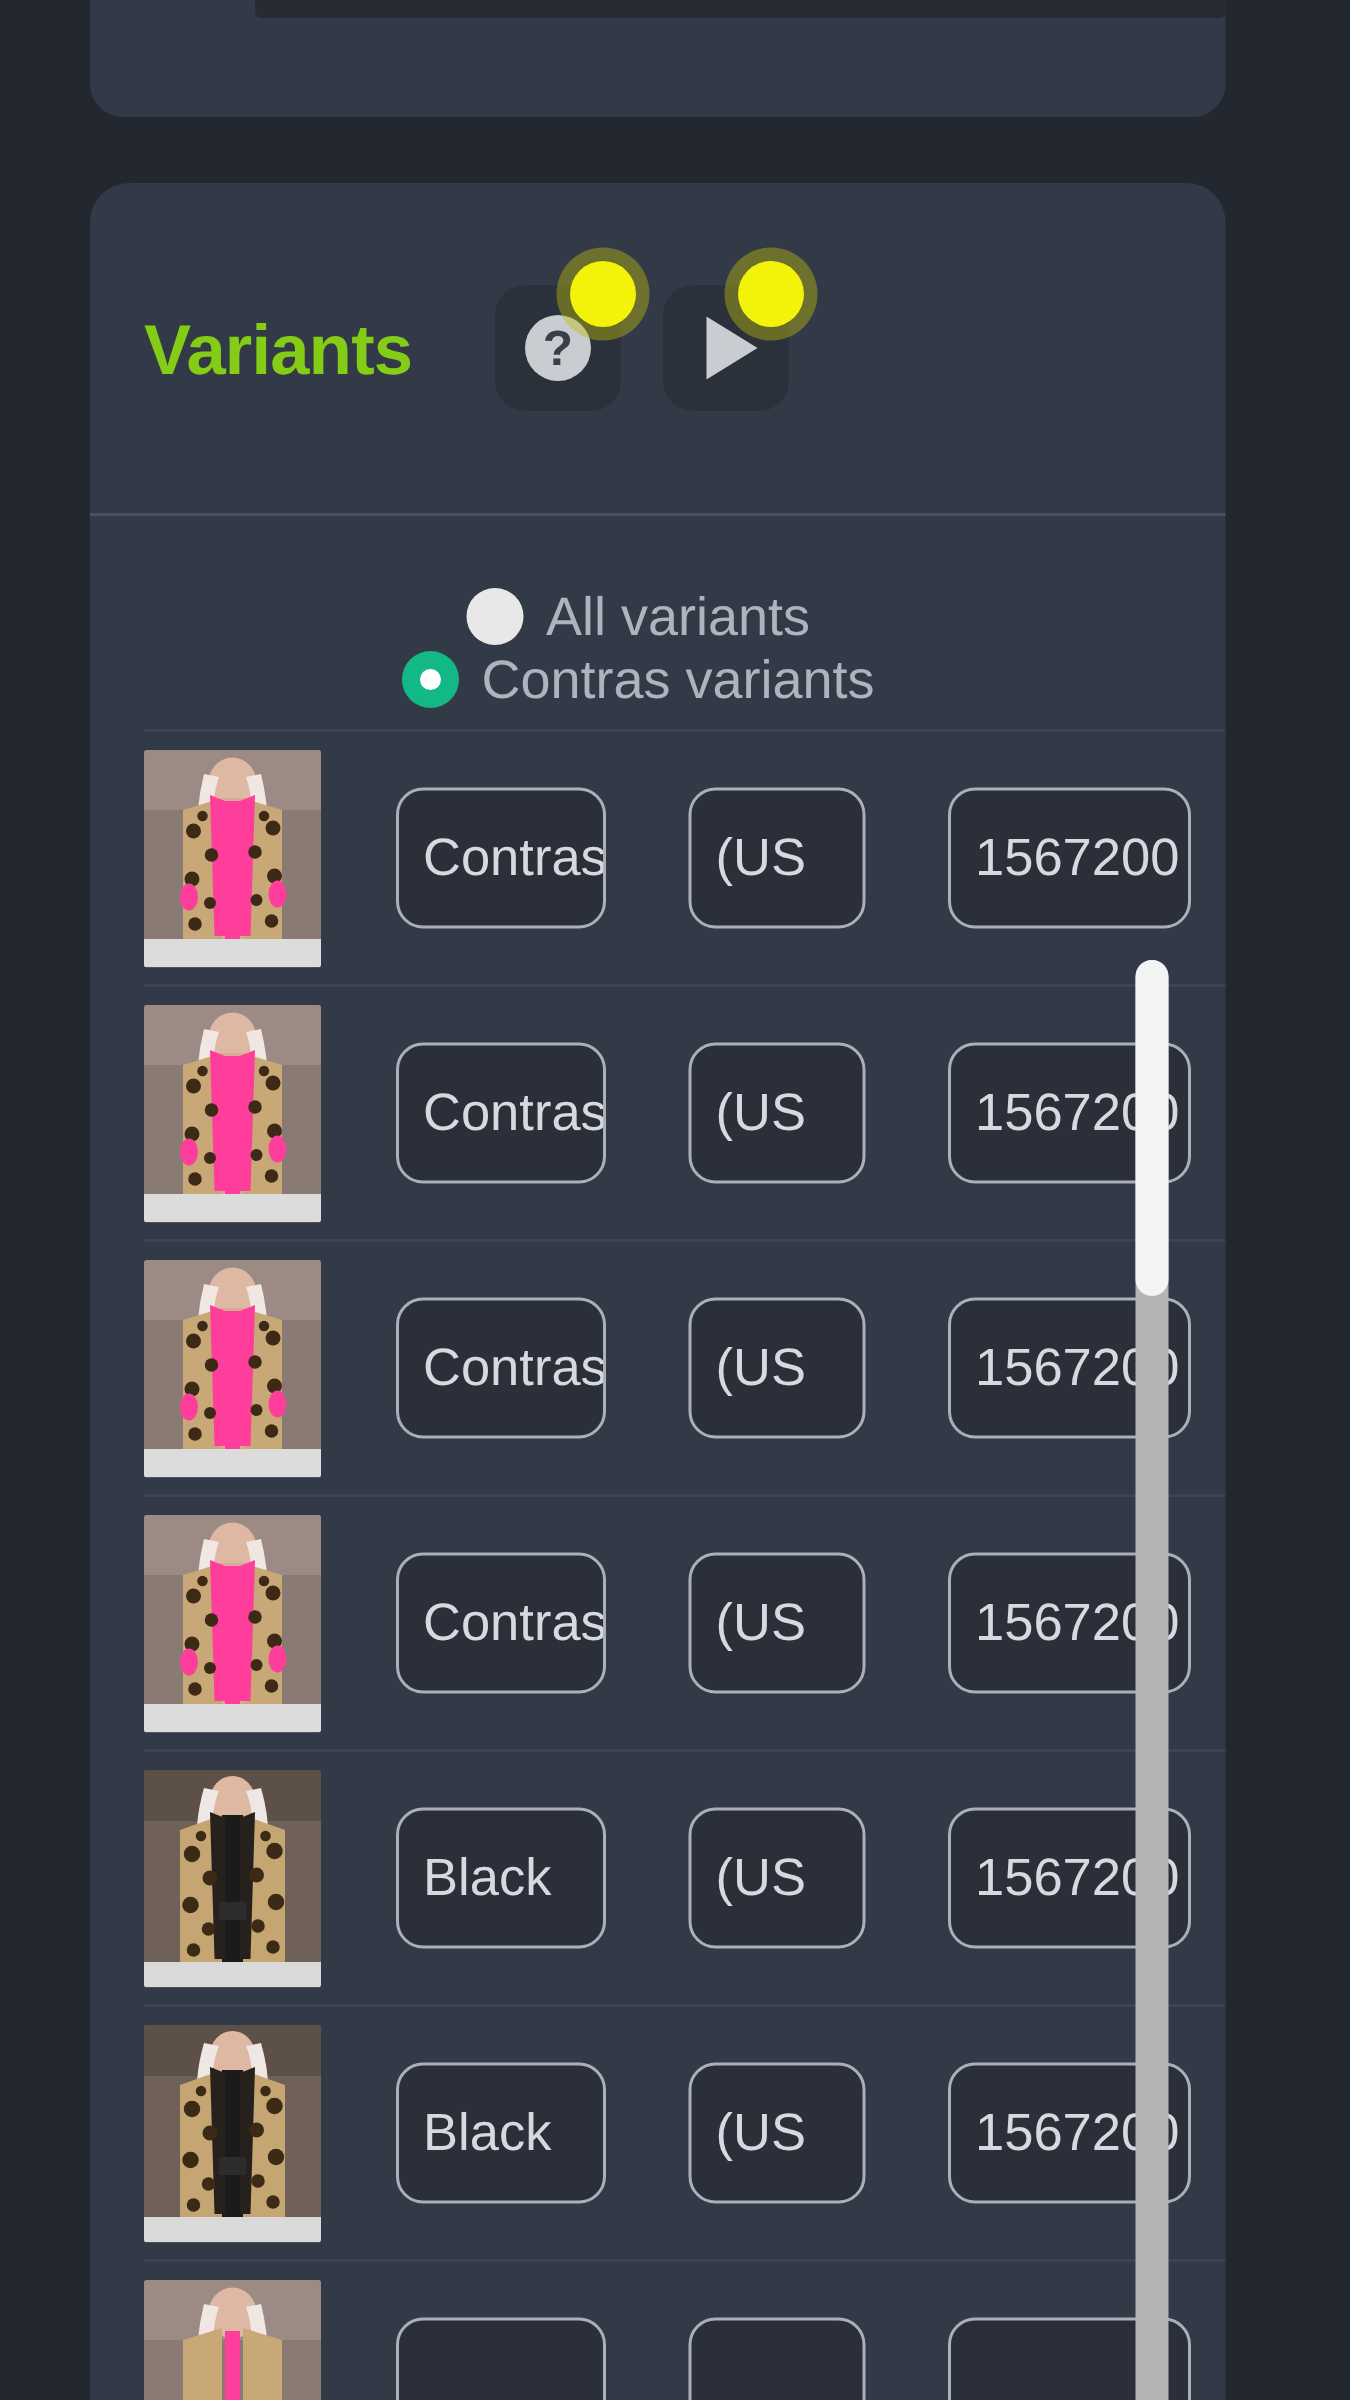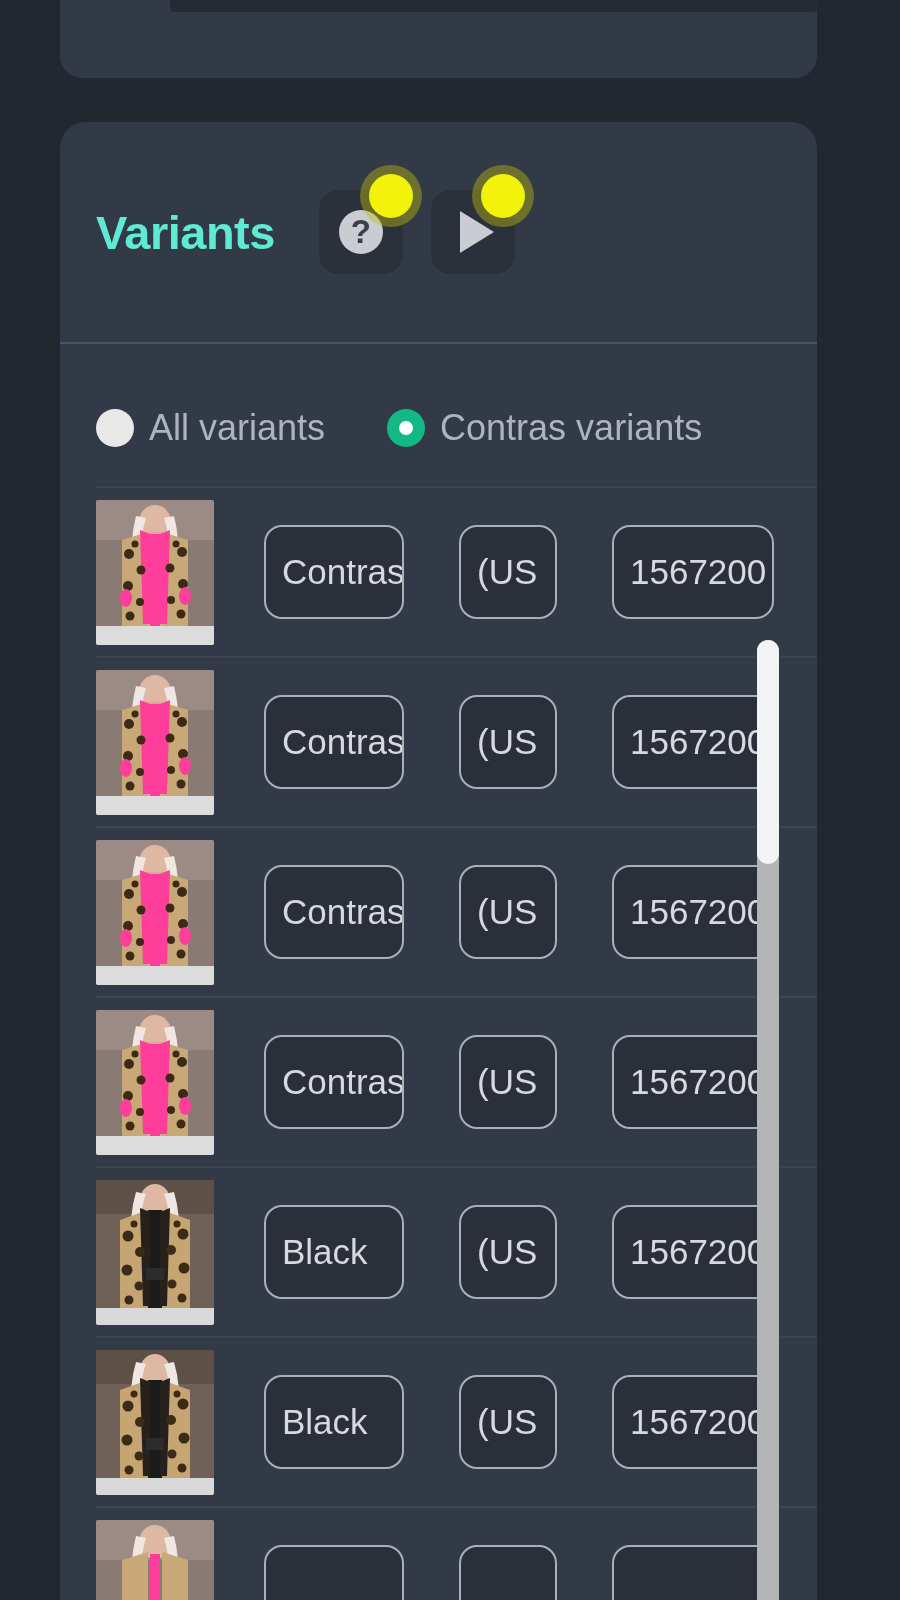--- a/index.html
+++ b/index.html
@@ -60,26 +60,26 @@
   
   .card-header {
     position: relative;
     height: 220px;
     display: flex;
     align-items: center;
     padding-left: 36px;
     box-sizing: border-box;
   }
   .card-title {
-    color: #5eead4;
+    color: #84cc16;
     font-size: 47px;
     font-weight: bold;
     letter-spacing: -0.5px;
     line-height: 1;
-    margin-right: 44px;
+    margin-right: 55px;
     white-space: nowrap;
   }
 
   .icon-btn-wrap {
     position: relative;
     margin-right: 28px;
     flex: 0 0 auto;
   }
   .icon-btn {
     width: 84px;
@@ -131,20 +131,21 @@
     width: 100%;
   }
 
   
   .radio-row {
     display: flex;
     align-items: center;
     padding: 46px 0 0 36px;
     height: 122px;
     box-sizing: border-box;
+    flex-direction: column;
   }
   .radio-opt {
     display: flex;
     align-items: center;
     margin-right: 62px;
     cursor: pointer;
   }
   .radio-circle {
     width: 38px;
     height: 38px;
@@ -210,21 +211,21 @@
     display: flex;
     align-items: center;
     padding: 0 16px;
     box-sizing: border-box;
     overflow: hidden;
     white-space: nowrap;
     flex: 0 0 auto;
     cursor: text;
   }
   .field-color { width: 140px; margin-right: 55px; }
-  .field-size  { width: 98px;  margin-right: 55px; }
+  .field-size  { width: 118px;  margin-right: 55px; }
   .field-sku   { width: 162px; }
 
   
   .scroll-track {
     position: absolute;
     top: 518px;
     right: 38px;
     width: 22px;
     height: 1082px;
     border-radius: 11px;

